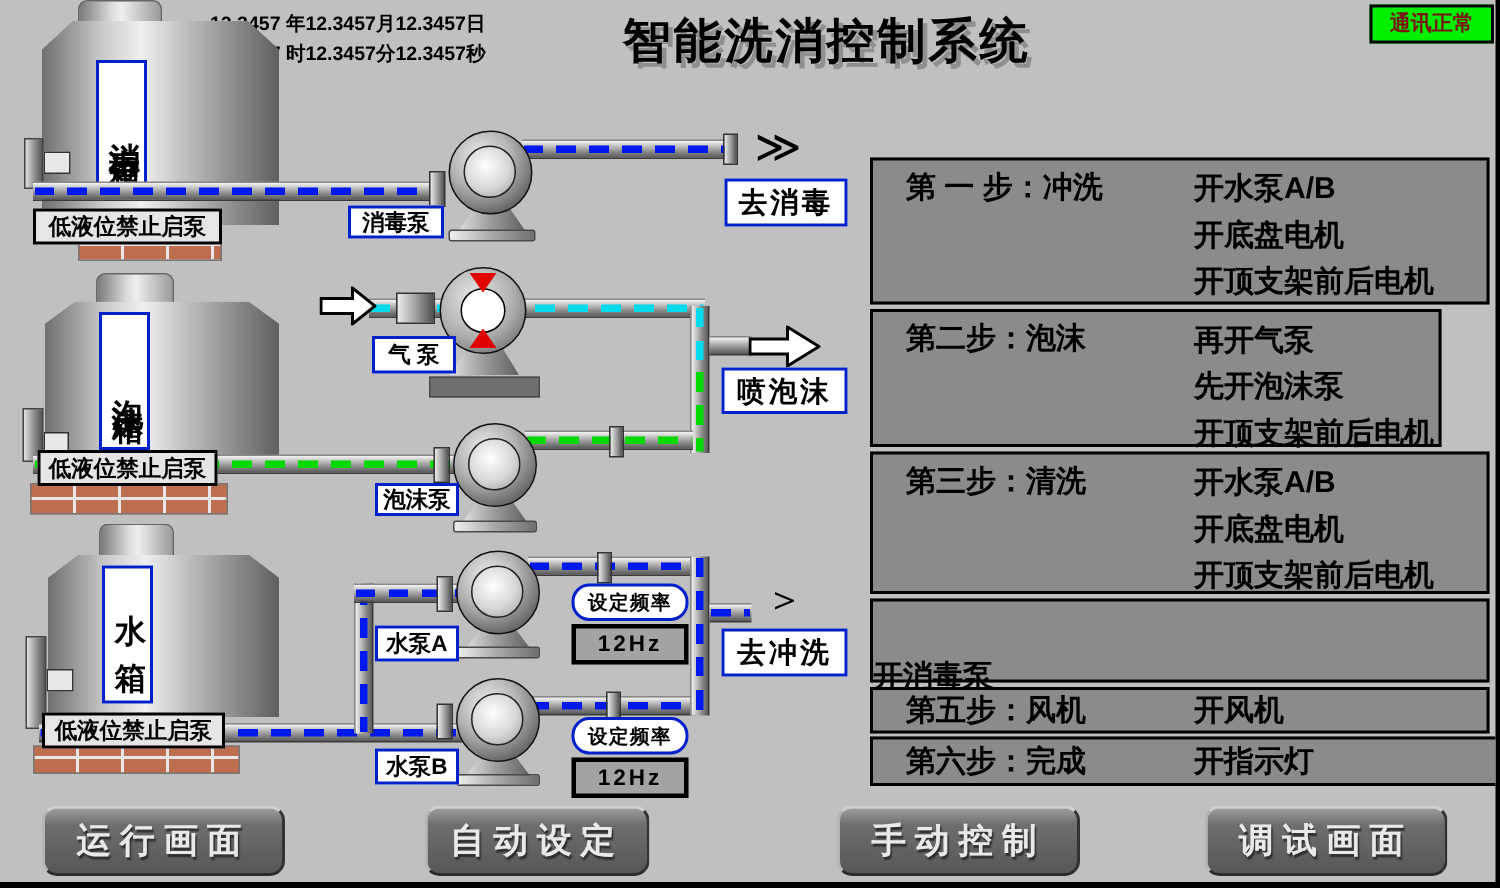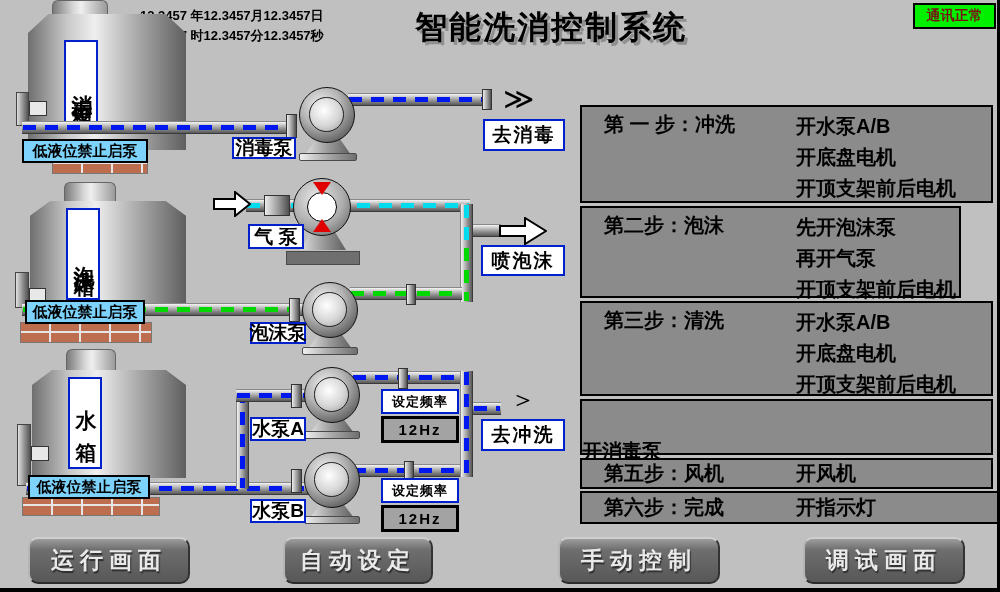--- a/index.html
+++ b/index.html
@@ -19,21 +19,21 @@
   .tank-body{background:linear-gradient(90deg,#6f6f6f,#c9c9c9 25%,#efefef 42%,#c0c0c0 60%,#8f8f8f 80%,#5f5f5f);
              clip-path:polygon(0 14%,13% 0,87% 0,100% 14%,100% 100%,0 100%);}
   .plate{background:#fff;border:2px solid #0020cc;color:#000;font-weight:bold;font-size:21px;
          writing-mode:vertical-rl;text-orientation:upright;text-align:center;letter-spacing:5px;padding-top:4px;}
   .plate-spread{letter-spacing:32px;}
   .standpipe{background:linear-gradient(90deg,#e0e0e0,#909090 55%,#555);border:1px solid #444;}
   .connector{background:#e8e8e8;border:1px solid #333;}
   .bricks{background:#bd6e4e;border:1px solid #777;
           background-image:repeating-linear-gradient(0deg,transparent 0 9px,#e6e6e6 9px 11px),
                            repeating-linear-gradient(90deg,transparent 0 28px,#e6e6e6 28px 30px);}
-  .alarm{background:#7dd3fc;border:2px solid #000;color:#000;font-weight:bold;font-size:15px;
+  .alarm{background:#e5e5e5;border:2px solid #000;color:#000;font-weight:bold;font-size:15px;
          display:flex;align-items:center;justify-content:center;white-space:nowrap;z-index:4;}
 
   
   .pipe-h{background:linear-gradient(180deg,#f5f5f5,#c2c2c2 30%,#8a8a8a 65%,#595959);border-top:1px solid #888;border-bottom:1px solid #3a3a3a;z-index:2;}
   .pipe-v{background:linear-gradient(90deg,#f5f5f5,#c2c2c2 30%,#8a8a8a 65%,#595959);border-left:1px solid #888;border-right:1px solid #3a3a3a;z-index:2;}
   .dash{position:absolute;}
   .dash-h{left:1px;right:1px;top:3px;bottom:3px;}
   .dash-v{top:1px;bottom:1px;left:3px;right:3px;}
   .dh-blue{background:repeating-linear-gradient(90deg,#0018f0 0 13px,transparent 13px 22px);}
   .dh-cyan{background:repeating-linear-gradient(90deg,#00dcee 0 13px,transparent 13px 22px);}
@@ -55,22 +55,22 @@
   .rotor-red-down{background:#e00000;clip-path:polygon(0 0,100% 0,50% 100%);z-index:5;}
   .rotor-red-up{background:#e00000;clip-path:polygon(50% 0,100% 100%,0 100%);z-index:5;}
   .pump-base{background:linear-gradient(90deg,#e0e0e0,#9a9a9a 50%,#5f5f5f);clip-path:polygon(24% 0,76% 0,100% 100%,0 100%);z-index:3;}
   .pump-plate{background:linear-gradient(90deg,#efefef,#a8a8a8 50%,#6f6f6f);border:1px solid #4a4a4a;border-radius:2px;z-index:3;}
   .pedestal{background:#6f6f6f;border:1px solid #4a4a4a;z-index:2;}
 
   
   .blue-box{background:#fff;border:2px solid #0020cc;color:#000;font-weight:bold;
             display:flex;align-items:center;justify-content:center;white-space:nowrap;z-index:5;}
   .flow-label{font-size:19px;letter-spacing:2px;}
-  .pump-label{font-size:19px;}
-  .freq-label{font-size:13px;letter-spacing:1px;}
+  .pump-label{font-size:15px;}
+  .freq-label{font-size:13px;letter-spacing:1px;border-radius:12px;}
   .value-box{background:#a3a3a3;border:3px solid #000;color:#000;font-weight:bold;font-size:15px;
              display:flex;align-items:center;justify-content:center;z-index:5;letter-spacing:2px;}
   .chevron{color:#000;font-weight:normal;z-index:4;line-height:1;}
   .arrow-svg{z-index:4;}
 
   
   .step-group{background:#8b8b8b;border:2px solid #000;display:flex;align-items:flex-start;color:#000;z-index:2;}
   .step-label{width:192px;padding:4px 0 0 22px;font-size:20px;font-weight:bold;white-space:nowrap;}
   .step-actions{padding-top:4px;font-size:20px;font-weight:bold;line-height:31px;white-space:nowrap;}
   .tight .step-label{padding-top:3px;}
@@ -222,22 +222,22 @@
     <div class="step-label">第 一 步：冲洗</div>
     <div class="step-actions">
       <div>开水泵A/B</div>
       <div>开底盘电机</div>
       <div>开顶支架前后电机</div>
     </div>
   </div>
   <div class="abs step-group" style="left:580px;top:206px;width:381px;height:92px;">
     <div class="step-label">第二步：泡沫</div>
     <div class="step-actions">
+      <div>再开气泵</div>
       <div>先开泡沫泵</div>
-      <div>再开气泵</div>
       <div>开顶支架前后电机</div>
     </div>
   </div>
   <div class="abs step-group" style="left:580px;top:301px;width:413px;height:95px;">
     <div class="step-label">第三步：清洗</div>
     <div class="step-actions">
       <div>开水泵A/B</div>
       <div>开底盘电机</div>
       <div>开顶支架前后电机</div>
     </div>

